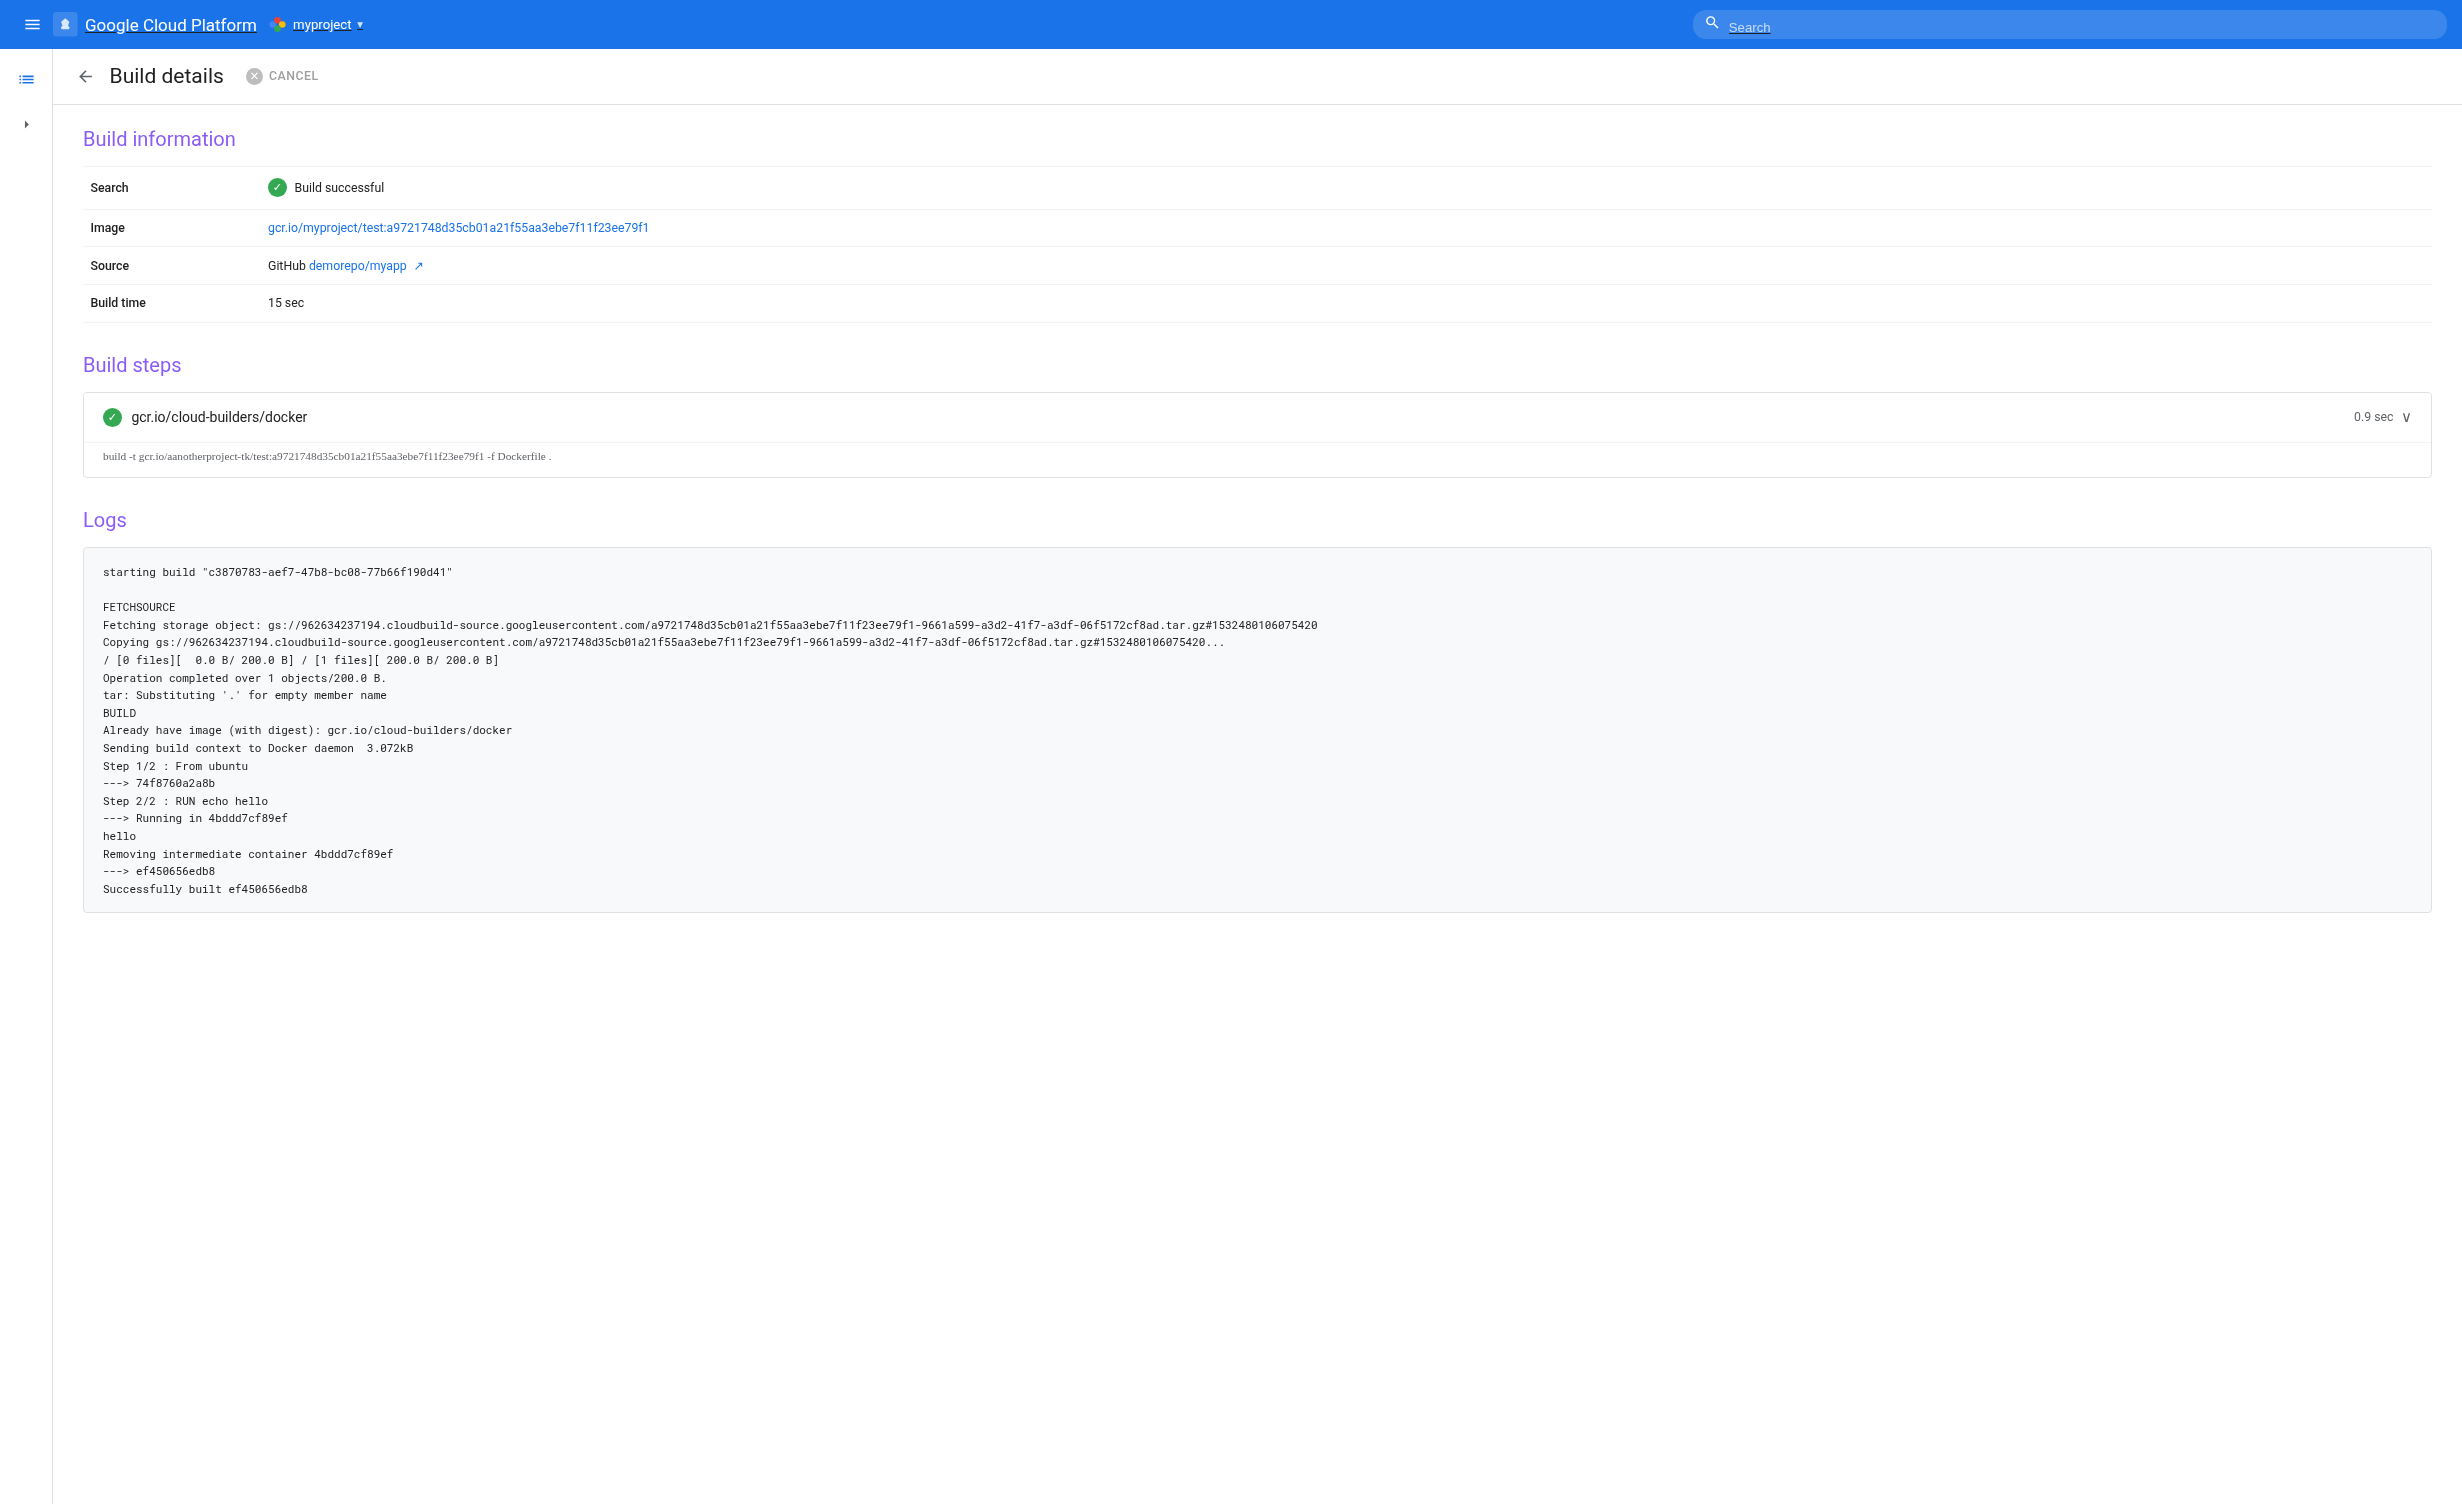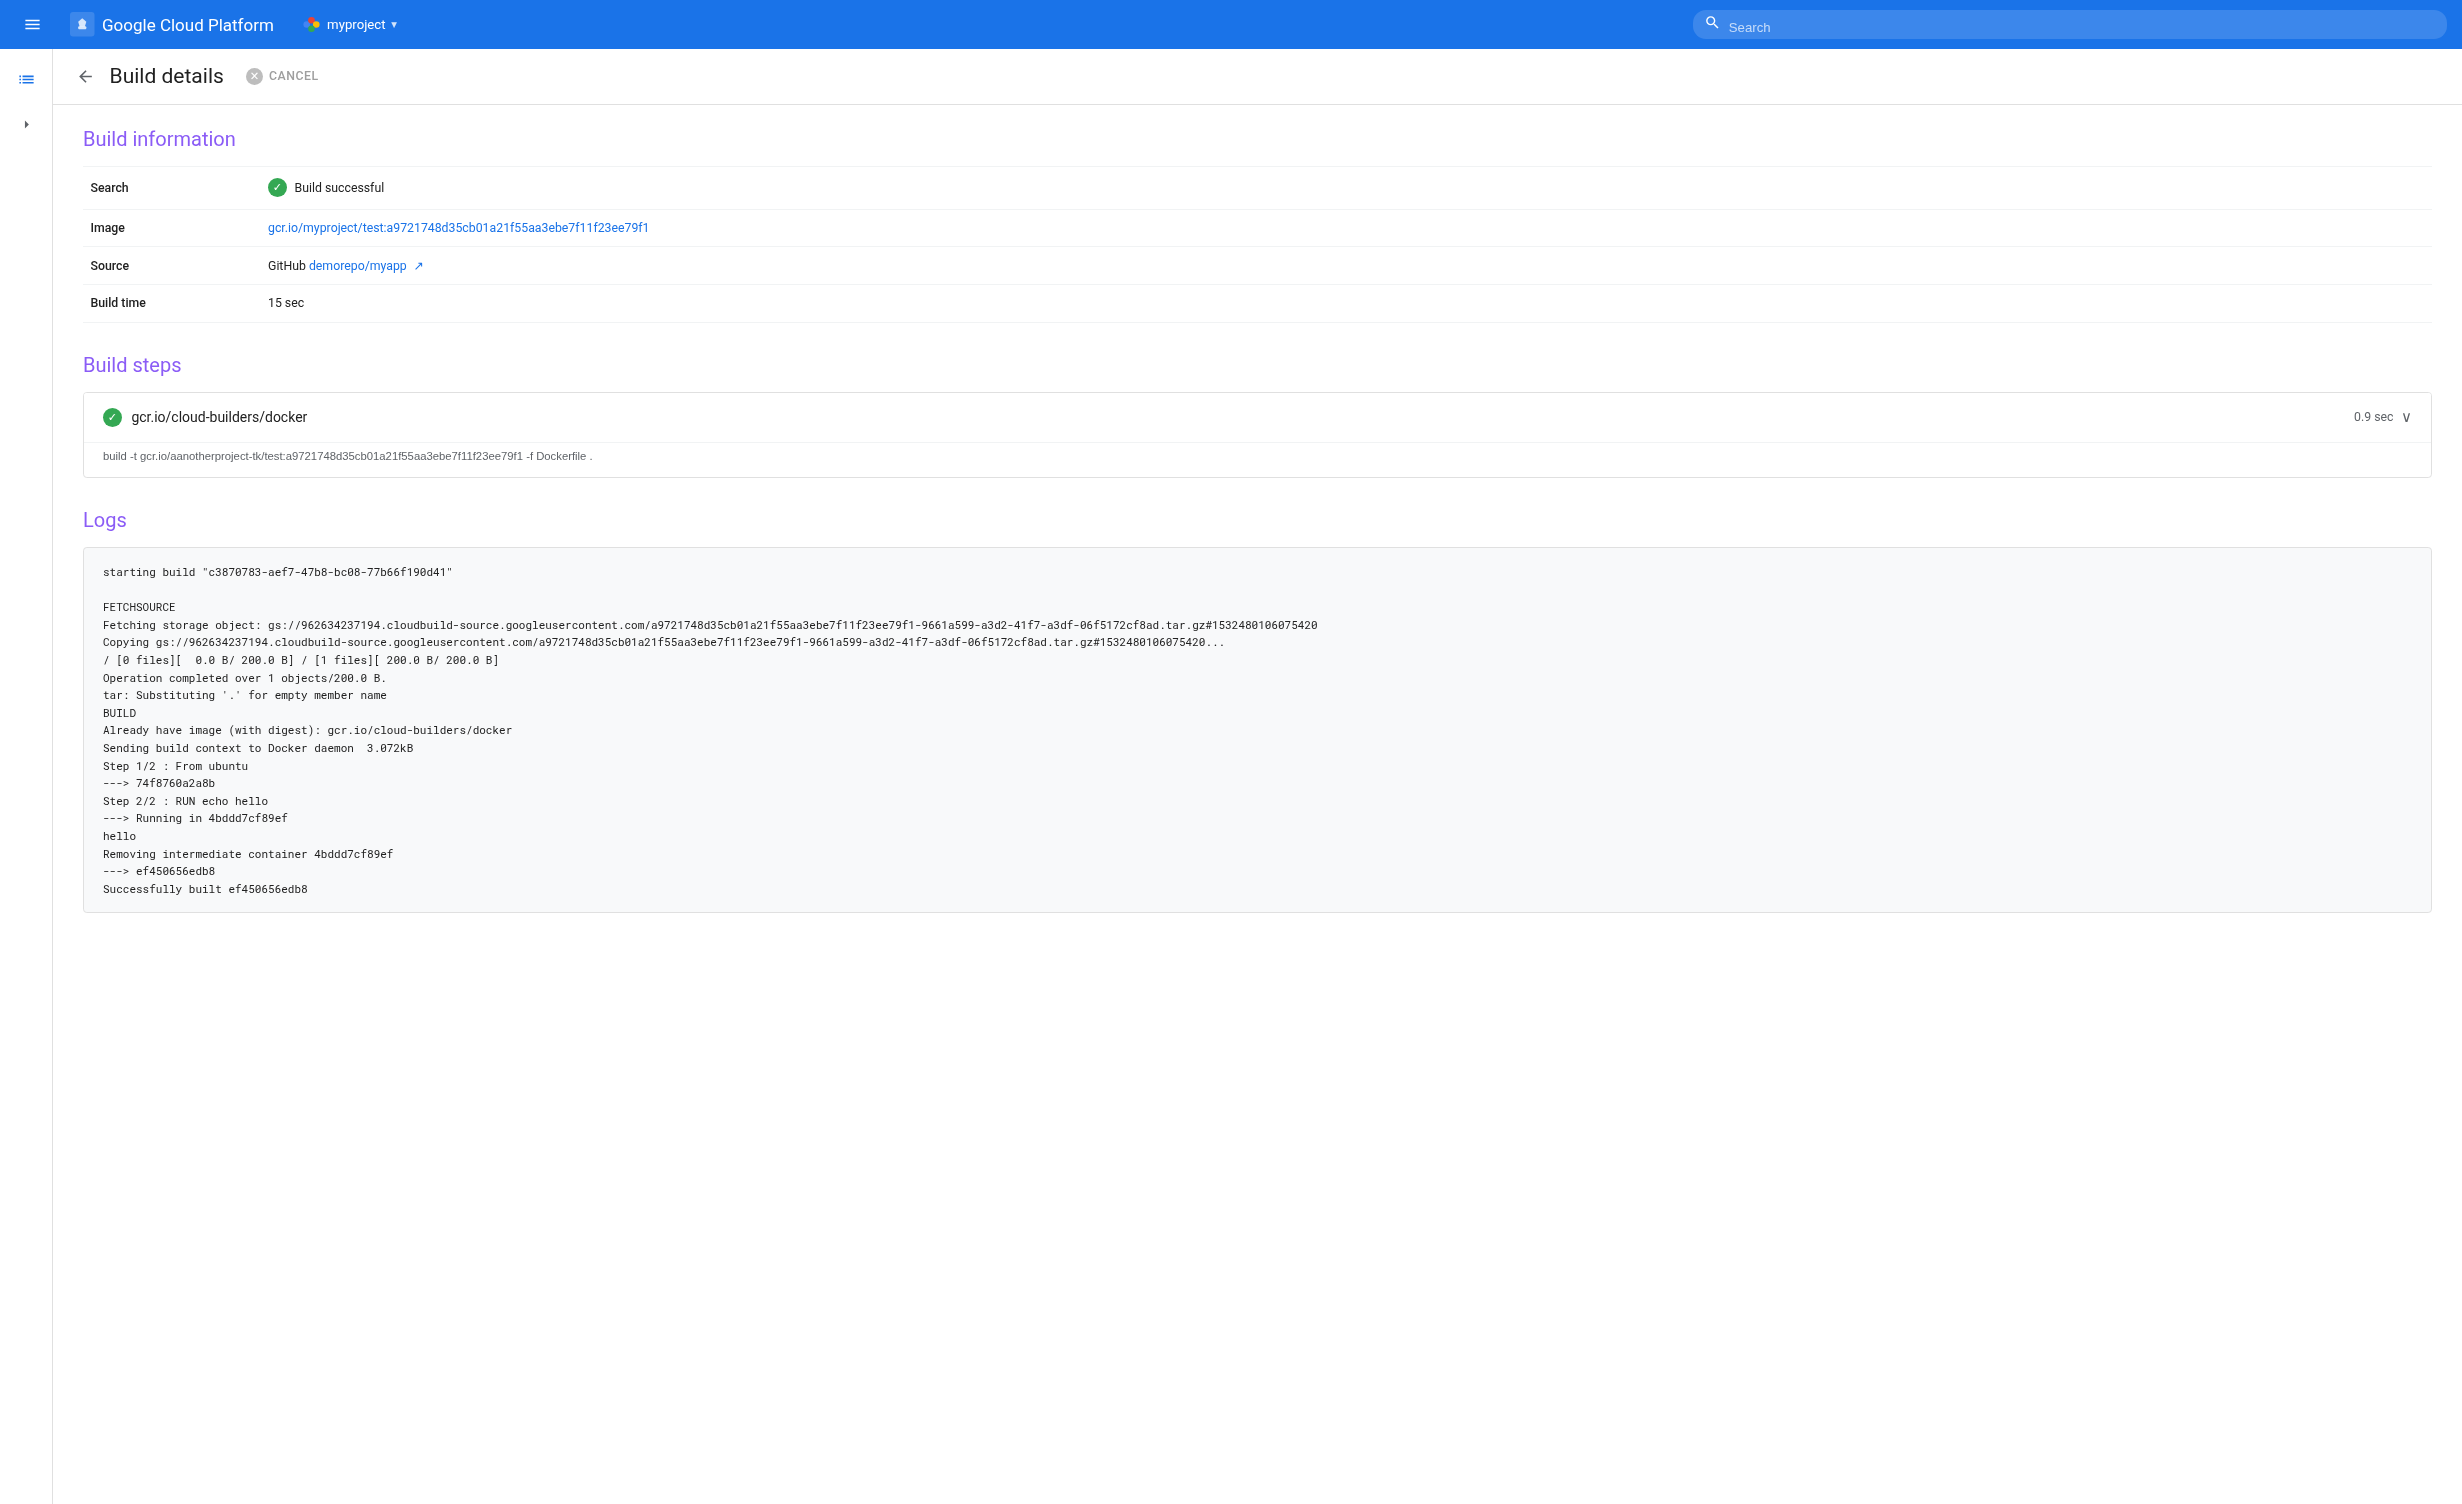--- a/index.html
+++ b/index.html
@@ -5,21 +5,22 @@
     * { box-sizing: border-box; margin: 0; padding: 0; }
     body { font-family: 'Roboto', Arial, sans-serif; font-size: 12.3px; color: #212121; background: #fff; }
 
     
     .top-bar {
       background: #1a73e8;
       height: 49px;
       display: flex;
       align-items: center;
       padding: 0 15px;
-      gap: 21px;
+      gap: 4px;
+      text-decoration: underline;
     }
     .top-bar-hamburger {
       color: #fff;
       font-size: 19px;
       cursor: pointer;
       display: flex;
       align-items: center;
       justify-content: center;
       width: 34px;
       height: 34px;
@@ -255,21 +256,21 @@
       align-items: center;
       justify-content: center;
       color: #fff;
       font-size: 11.3px;
       flex-shrink: 0;
     }
     .build-step-command {
       padding: 7.5px 19px 15px 19px;
       color: #5f6368;
       font-size: 11.3px;
-      font-family: Liberation Sans, sans-serif;
+      font-family: Liberation Serif, serif;
       border-top: 0.9px solid #f1f3f4;
     }
     .expand-icon {
       color: #5f6368;
       font-size: 15px;
     }
 
     
     .logs-section { margin-bottom: 22.6px; }
     .logs-checkbox-row {

